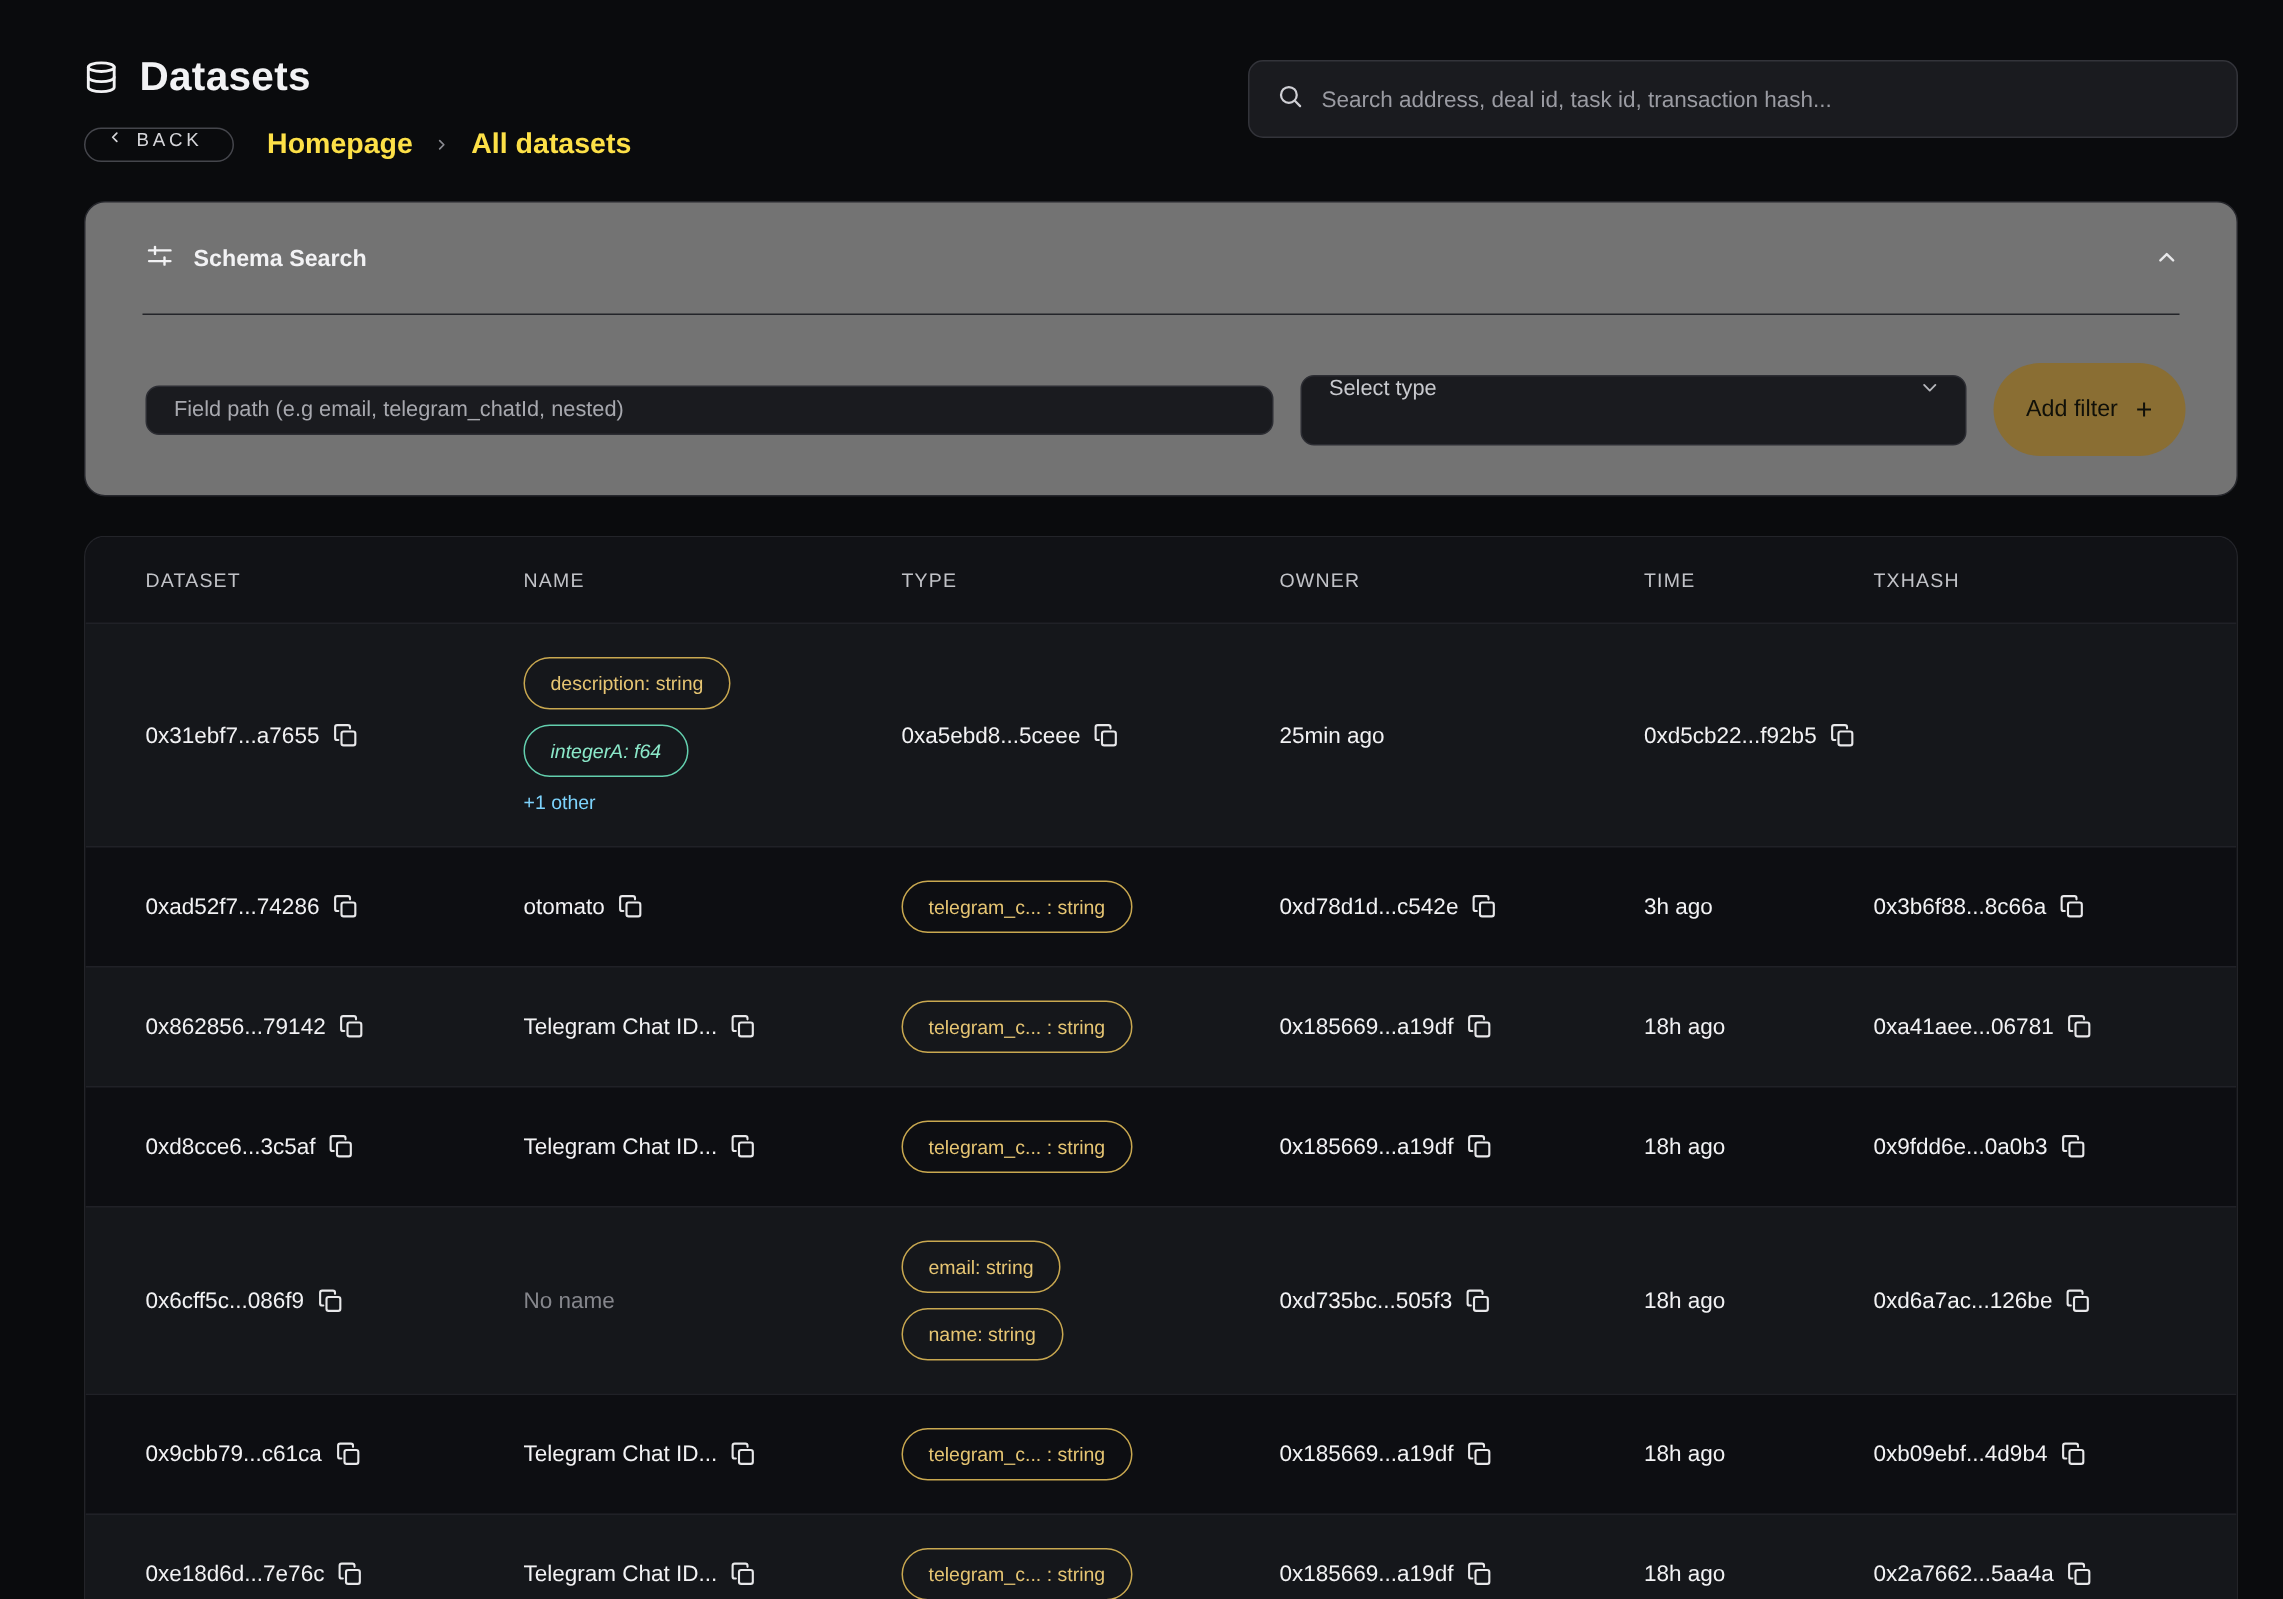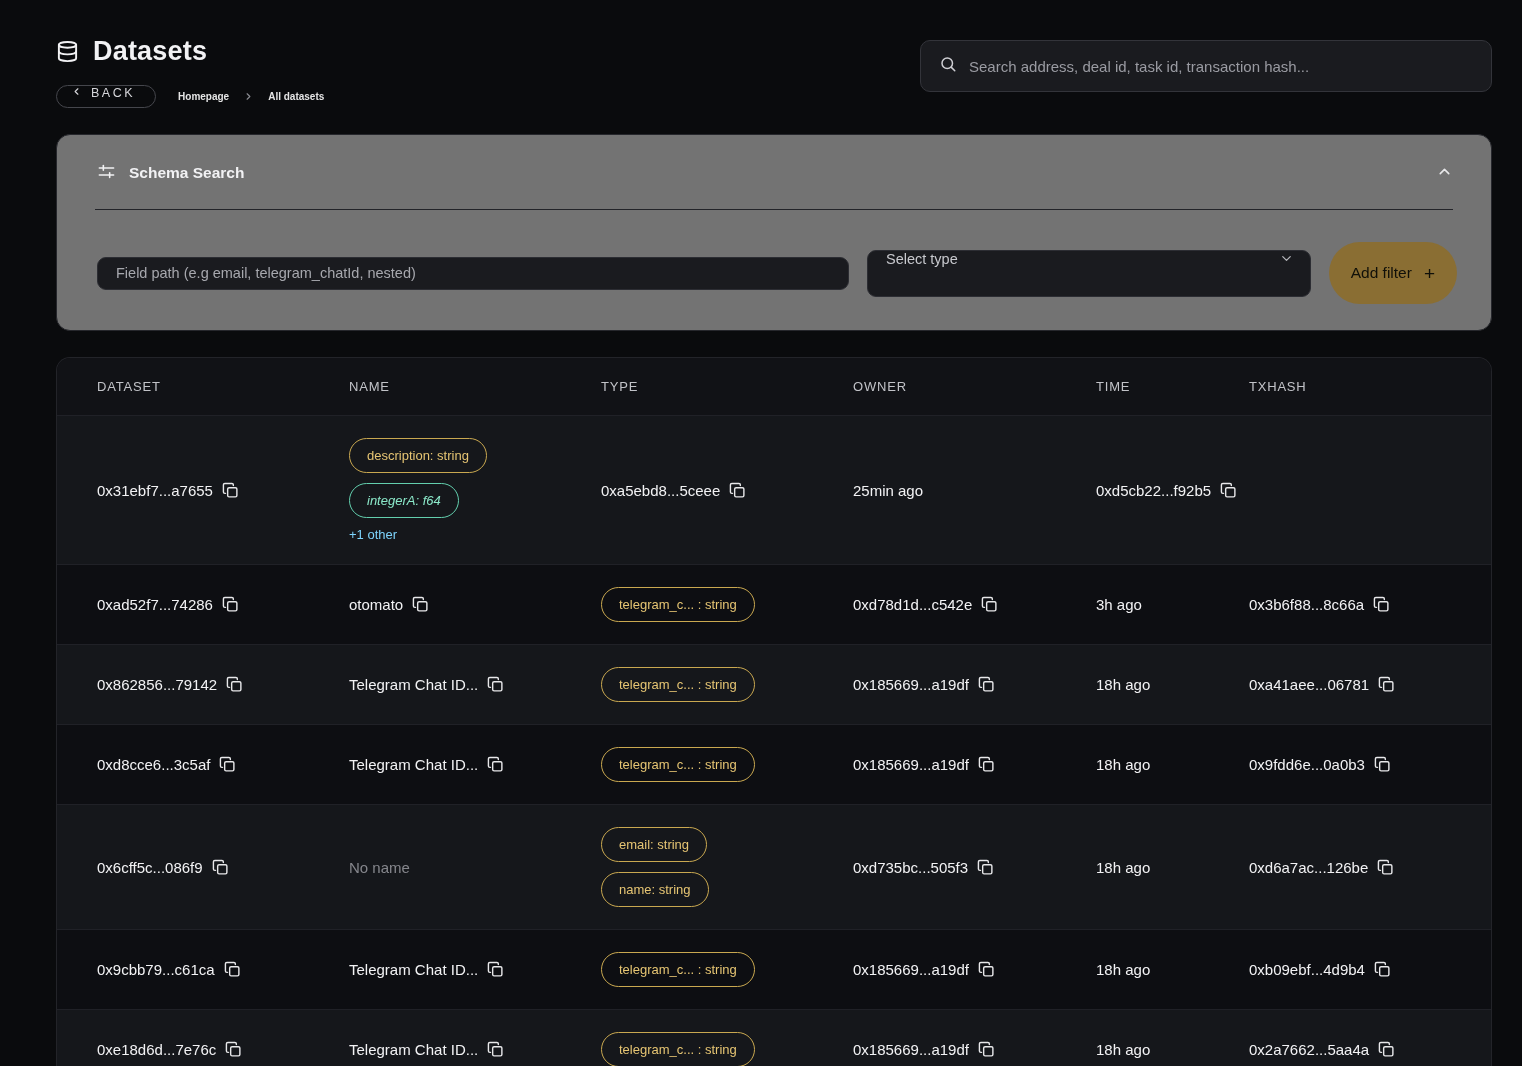--- a/index.html
+++ b/index.html
@@ -17,25 +17,25 @@
   .title-row svg { display: block; }
   .page-title { font-size: 27px; font-weight: bold; letter-spacing: .2px; }
   .nav-row { display: flex; align-items: center; gap: 22px; margin-top: 18px; }
   .back-btn {
     display: flex; align-items: center; gap: 9px;
     border: 1px solid #45464c; border-radius: 999px;
     padding: 0 20px 7px 14px; background: transparent;
     color: #d6d6da; font-size: 12.5px; letter-spacing: 2.5px; cursor: pointer;
     font-family: inherit;
   }
-  .crumbs { display: flex; align-items: center; gap: 14px; font-size: 10px; font-weight: bold; color: #e5e5e5; }
+  .crumbs { display: flex; align-items: center; gap: 14px; font-size: 19px; font-weight: bold; color: #fde047; }
   .crumb-sep { color: #8a8b91; display: flex; }
 
   .searchbar {
-    width: 572px; height: 52px; margin-top: 4px;
+    width: 660px; height: 52px; margin-top: 4px;
     background: var(--input_bg); border: 1px solid #33343a; border-radius: 10px;
     display: flex; align-items: center; gap: 12px; padding: 0 18px;
   }
   .searchbar input {
     background: transparent; border: none; outline: none; width: 100%;
     color: var(--text_primary); font-size: 15px; font-family: inherit;
   }
   .searchbar input::placeholder { color: #9a9ba2; }
 
   

